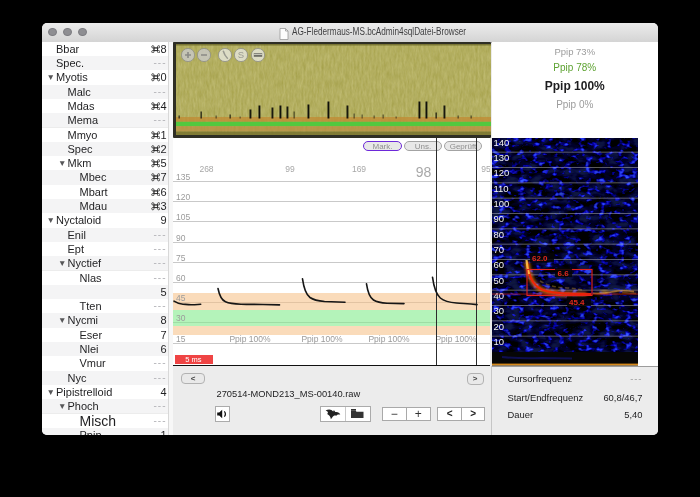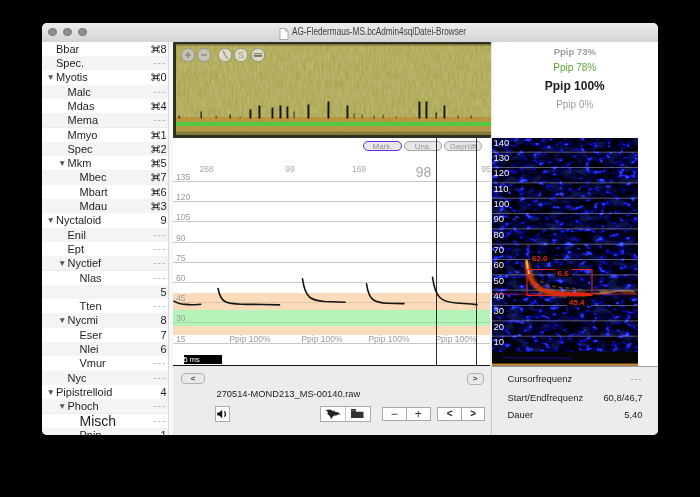--- a/index.html
+++ b/index.html
@@ -230,21 +230,21 @@
 <div style="position:absolute;left:303.4px;top:0;width:1.4px;height:228px;background:#2c2c2c"></div>
 <svg width="317.5" height="228" viewBox="0 0 317.5 228" style="position:absolute;left:0;top:0">
 <g fill="none" stroke="#161616" stroke-width="1.6" stroke-linecap="round">
 <path d="M1,163.2 C4,165.2 7,166 10,166.2 C13,166.4 15,166.6 18,166.7 C21,166.8 24,166.5 27.7,166.3"></path>
 <path d="M45,150.5 C46.5,158 48.5,162 52.5,163.8 C56.5,165.6 62,166 68,166.2 C76,166.5 84,166.3 90,166.5 L106.5,166.9"></path>
 <path d="M129.5,140.8 C130.8,150 133,156.5 137,159.5 C141,162.3 146,163 151.5,163.5 L172,164.3"></path>
 <path d="M193.5,145.8 C194.7,154 196.8,159.5 200.5,162 C204,164.3 209,165 214,165.2 L231,165.6"></path>
 <path d="M259.5,139.2 C260.9,149.5 263.2,156.5 267.3,160 C271.3,163.3 277,164.5 283.5,165 C291,165.6 296,165.6 304,166.6"></path>
 </g>
       </svg>
-<div style="position:absolute;left:11px;top:216.5px;width:38px;height:9.5px;background:#000000;color:#fff;font-size:7.5px;line-height:9.5px">5 ms</div>
+<div style="position:absolute;left:2px;top:216.5px;width:38px;height:9.5px;background:#ef4444;color:#fff;font-size:7.5px;text-align:center;line-height:9.5px">5 ms</div>
 </div>
 <div style="position:absolute;left:130.5px;top:341.6px;width:317.5px;height:1.4px;background:#111"></div>
 <div style="position:absolute;left:130.5px;top:343px;width:319px;height:69px;background:#ececec;border-right:1px solid #c6c6c6;box-sizing:border-box"></div>
 <div style="position:absolute;left:139px;top:350px;width:24px;height:11px;border:1px solid #b2b2b2;border-radius:4px;background:#e9e9e9;box-sizing:border-box;text-align:center;line-height:9px;font-size:8px;color:#444;font-weight:bold">&lt;</div>
 <div style="position:absolute;left:424.5px;top:350px;width:17px;height:12px;border:1px solid #b2b2b2;border-radius:4px;background:#e9e9e9;box-sizing:border-box;text-align:center;line-height:10px;font-size:8px;color:#444;font-weight:bold">&gt;</div>
 <div style="position:absolute;left:174.5px;top:366px;font-size:9.3px;color:#1d1d1f">270514-MOND213_MS-00140.raw</div>
 <div style="position:absolute;left:172.5px;top:383px;width:15.5px;height:15.5px;background:#fff;border:1px solid #ababab;box-sizing:border-box;display:flex;align-items:center;justify-content:center">
       <svg width="12" height="12" viewBox="0 0 12 12">
         <path d="M1.2,4.4 h2 l3,-2.6 v8.4 l-3,-2.6 h-2 z" fill="#111"></path>
         <path d="M8.3,3.4 a3.6,3.6 0 0 1 0,5.2" fill="none" stroke="#111" stroke-width="1.3"></path>
@@ -265,21 +265,21 @@
     </div>
 <div style="position:absolute;left:339.7px;top:383.9px;width:49px;height:14.5px;background:#fff;border:1px solid #a9a9a9;box-sizing:border-box;display:flex;font-size:12px;color:#333">
       <div style="flex:1;border-right:1px solid #a9a9a9;text-align:center;line-height:12.5px">−</div>
       <div style="flex:1;text-align:center;line-height:12.5px">+</div>
     </div>
 <div style="position:absolute;left:395.4px;top:383.9px;width:48px;height:14.5px;background:#fff;border:1px solid #a9a9a9;box-sizing:border-box;display:flex;font-size:10px;color:#222;font-weight:bold">
       <div style="flex:1;border-right:1px solid #a9a9a9;text-align:center;line-height:12.5px">&lt;</div>
       <div style="flex:1;text-align:center;line-height:12.5px">&gt;</div>
     </div>
 <div style="position:absolute;left:449.5px;top:19px;width:166.5px;height:96px;background:#fff"></div>
-<div style="position:absolute;left:449.5px;top:23.2px;width:166.5px;text-align:center;font-size:9.5px;color:#9c9c9c;font-weight:bold">Ppip 73%</div>
+<div style="position:absolute;left:449.5px;top:23.2px;width:166.5px;text-align:center;font-size:9.5px;color:#9c9c9c;font-weight:normal">Ppip 73%</div>
 <div style="position:absolute;left:449.5px;top:38.8px;width:166.5px;text-align:center;font-size:10px;color:#5ea332;font-weight:normal">Ppip 78%</div>
 <div style="position:absolute;left:449.5px;top:56.4px;width:166.5px;text-align:center;font-size:12px;color:#1d1d1f;font-weight:bold">Ppip 100%</div>
 <div style="position:absolute;left:449.5px;top:76.3px;width:166.5px;text-align:center;font-size:10px;color:#9c9c9c;font-weight:normal">Ppip 0%</div>
 <div style="position:absolute;left:596px;top:115px;width:20px;height:227.7px;background:#fff"></div>
 <div style="position:absolute;left:449.5px;top:342.7px;width:166.5px;height:1px;background:#9c9c9c"></div>
 <div style="position:absolute;left:449.5px;top:343.7px;width:166.5px;height:68.3px;background:#ececec"></div>
 <div style="position:absolute;left:465.5px;top:350px;font-size:9.4px;color:#1d1d1f">Cursorfrequenz</div>
 <div style="position:absolute;left:518px;top:350px;width:82.5px;text-align:right;font-size:9.4px;color:#9a9a9a;letter-spacing:1px">---</div>
 <div style="position:absolute;left:465.5px;top:368.5px;font-size:9.4px;color:#1d1d1f">Start/Endfrequenz</div>
 <div style="position:absolute;left:518px;top:368.5px;width:82.5px;text-align:right;font-size:9.4px;color:#1d1d1f;">60,8/46,7</div>

